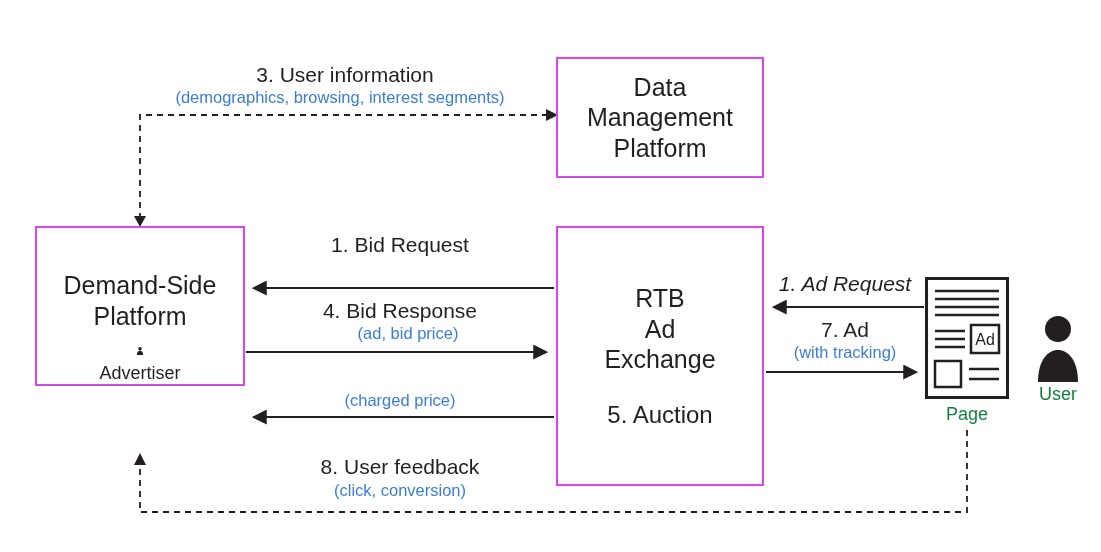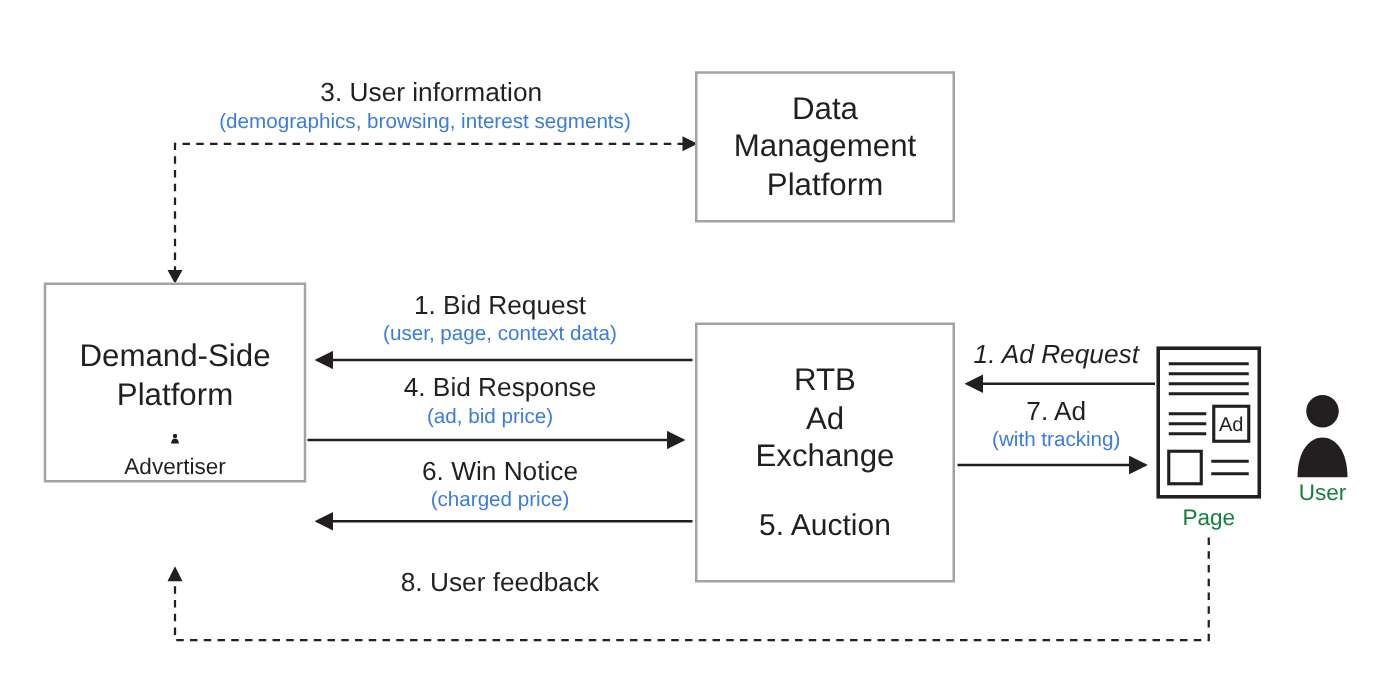--- a/index.html
+++ b/index.html
@@ -12,34 +12,34 @@
     color: #231f20;
     overflow: hidden;
   }
   svg.layer {
     position: absolute;
     left: 0; top: 0;
     width: 1101px; height: 552px;
   }
   .node {
     position: absolute;
-    border: 2px solid #a3a3a3;
+    border: 2px solid #d946ef;
     background: #ffffff;
     box-sizing: border-box;
     display: flex;
     flex-direction: column;
     align-items: center;
     justify-content: center;
     text-align: center;
   }
   .node .title { font-size: 25px; line-height: 1.22; }
   .node .subnote { font-size: 24px; margin-top: 26px; }
   #dmp-box   { left: 556px; top: 57px;  width: 208px; height: 121px; }
   #dsp-box   { left: 35px;  top: 226px; width: 210px; height: 160px; justify-content: flex-start; padding-top: 42px; }
-  #rtb-box   { left: 556px; top: 226px; width: 208px; height: 208px; margin-top: 32px; }
+  #rtb-box   { left: 556px; top: 226px; width: 208px; height: 260px; }
   .role-label { font-size: 18px; margin-top: 8px; }
   .person-svg { margin-top: 16px; }
 
   .edge-label {
     position: absolute;
     transform: translateX(-50%);
     white-space: nowrap;
     text-align: center;
     font-size: 21px;
     color: #231f20;
@@ -140,28 +140,27 @@
   <svg class="icon-abs" style="left:1036px; top:316px;" width="44" height="66" viewBox="0 0 44 66">
     <circle cx="22" cy="13" r="13" fill="#231f20"></circle>
     <path d="M2,66 C2,44 12,34 22,34 C32,34 42,44 42,66 Z" fill="#231f20"></path>
   </svg>
   <div id="user-label" style="left:1058px; top:384px;">User</div>
 
   <div class="edge-label" style="left:345px; top:63px;">3. User information</div>
   <div class="edge-detail" style="left:340px; top:88px;">(demographics, browsing, interest segments)</div>
 
   <div class="edge-label" style="left:400px; top:233px;">1. Bid Request</div>
-  <div class="edge-detail" style="left:400px; top:258px;">(user, page, context data)</div>
 
   <div class="edge-label" style="left:400px; top:299px;">4. Bid Response</div>
-  <div class="edge-detail" style="left:392px; top:324px;">(ad, bid price)</div>
+  <div class="edge-detail" style="left:408px; top:324px;">(ad, bid price)</div>
 
-  <div class="edge-label" style="left:400px; top:366px;">6. Win Notice</div>
   <div class="edge-detail" style="left:400px; top:391px;">(charged price)</div>
 
   <div class="edge-label" style="left:845px; top:272px;font-style:italic;">1. Ad Request</div>
 
   <div class="edge-label" style="left:845px; top:318px;">7. Ad</div>
   <div class="edge-detail" style="left:845px; top:343px;">(with tracking)</div>
 
   <div class="edge-label" style="left:400px; top:455px;">8. User feedback</div>
+  <div class="edge-detail" style="left:400px; top:481px;">(click, conversion)</div>
 
 </div>
 
 </body></html>

